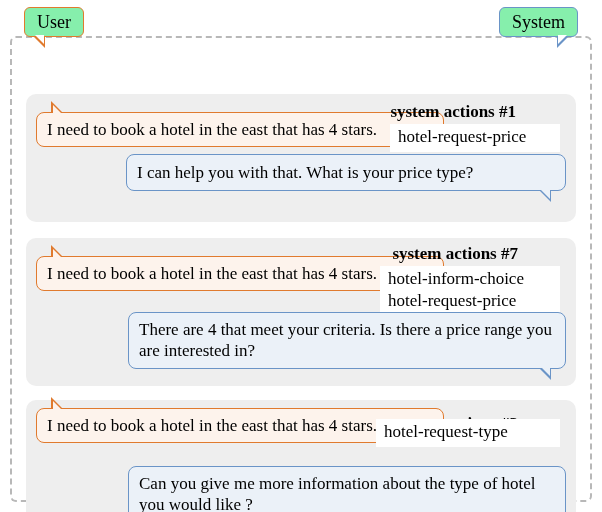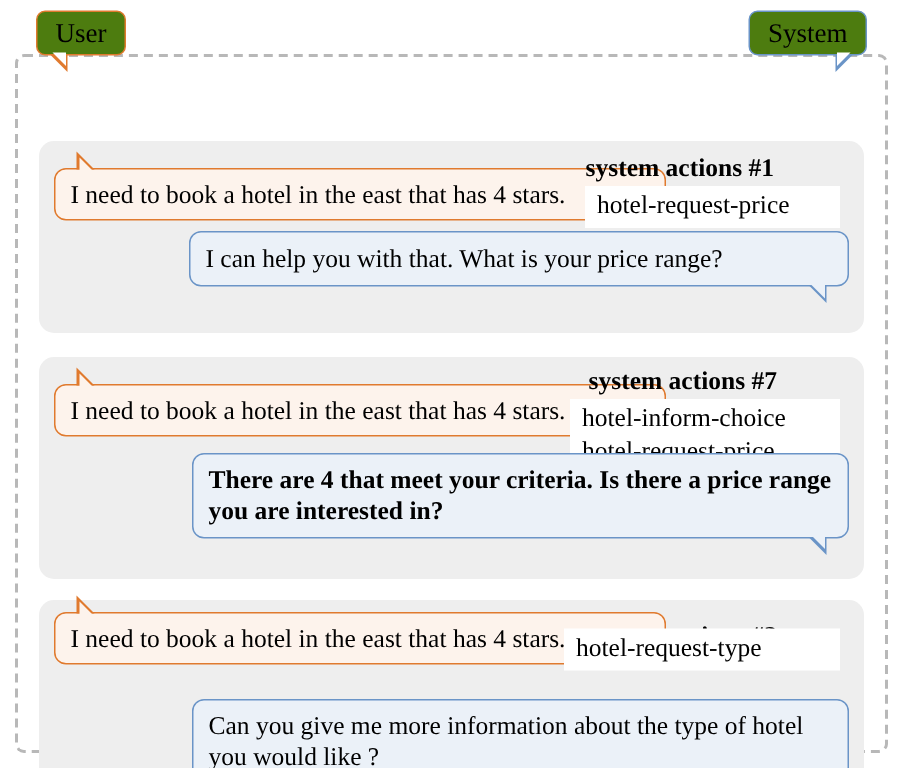--- a/index.html
+++ b/index.html
@@ -24,21 +24,21 @@
   .label-tag {
     position: absolute;
     top: 7px;
     height: 30px;
     display: flex;
     align-items: center;
     padding: 0 12px;
     font-size: 18px;
     border: 1.5px solid;
     border-radius: 6px;
-    background: #4d7c0f;
+    background: #86efac;
     z-index: 5;
   }
   .user-tag {
     left: 24px;
     border-color: #e07a2e;
     color: #000;
   }
   .system-tag {
     right: 24px;
     border-color: #6a94c7;
@@ -146,21 +146,21 @@
   
   .block1 .user-bubble { top: 18px; }
   .block1 .action-title { top: 8px; right: 60px;}
   .block1 .action-box { top: 30px; width: 170px; }
   .block1 .system-bubble { top: 60px; width: 440px; padding:7px 10px;}
 
   
   .block2 .user-bubble { top: 18px; }
   .block2 .action-title { top: 6px; right: 58px;}
   .block2 .action-box { top: 28px; width: 180px; }
-  .block2 .system-bubble { top: 64px; width: 438px; font-weight: bold; }
+  .block2 .system-bubble { top: 74px; width: 438px; }
 
   
   .block3 .user-bubble { top: 8px; }
   .block3 .action-title { top: 14px; right: 58px;}
   .block3 .action-box { top: 19px; width: 184px; }
   .block3 .system-bubble { top: 66px; width: 438px; }
 
 </style>
 </head>
 <body>
@@ -185,21 +185,21 @@
       <div class="tail-i"></div>
       <span>I need to book a hotel in the east that has 4 stars.</span>
     </div>
     <div class="action-title">system actions #1</div>
     <div class="action-box">
       <div>hotel-request-price</div>
     </div>
     <div class="bubble system-bubble">
       <div class="tail-o"></div>
       <div class="tail-i"></div>
-      <span>I can help you with that. What is your price range?</span>
+      <span>I can help you with that. What is your price type?</span>
     </div>
   </div>
 
   <div class="block block2">
     <div class="bubble user-bubble">
       <div class="tail-o"></div>
       <div class="tail-i"></div>
       <span>I need to book a hotel in the east that has 4 stars.</span>
     </div>
     <div class="action-title">system actions #7</div>

